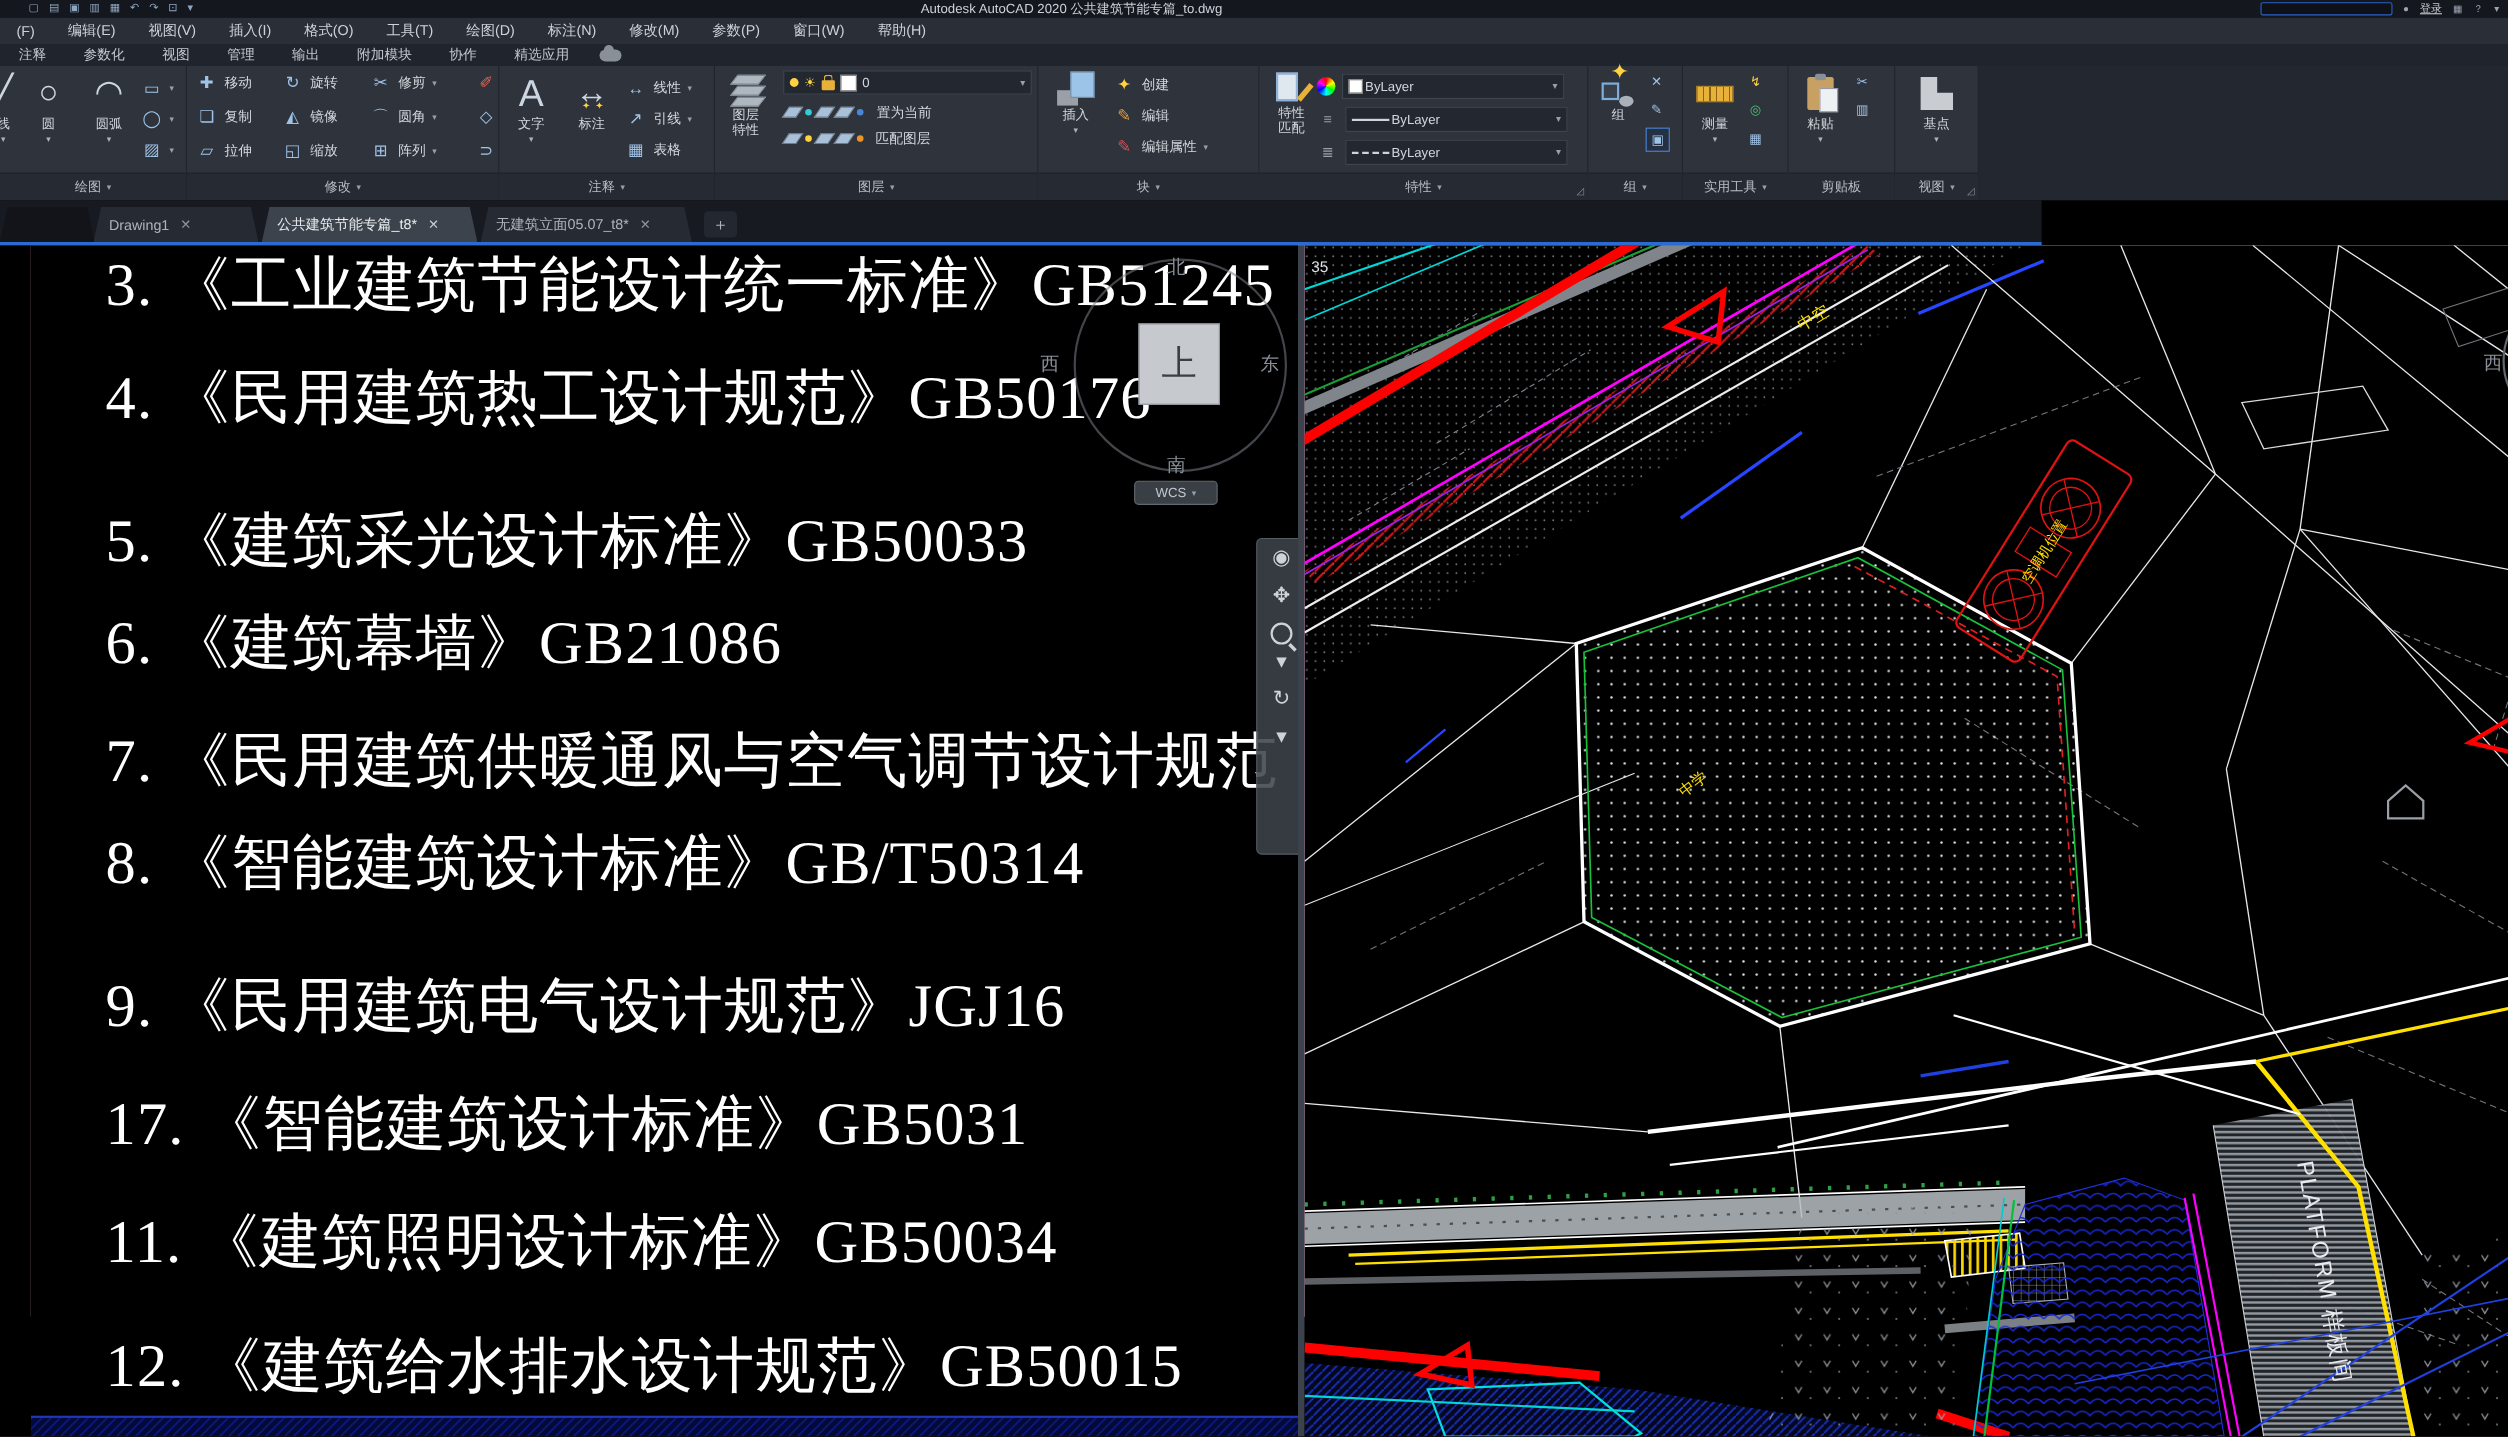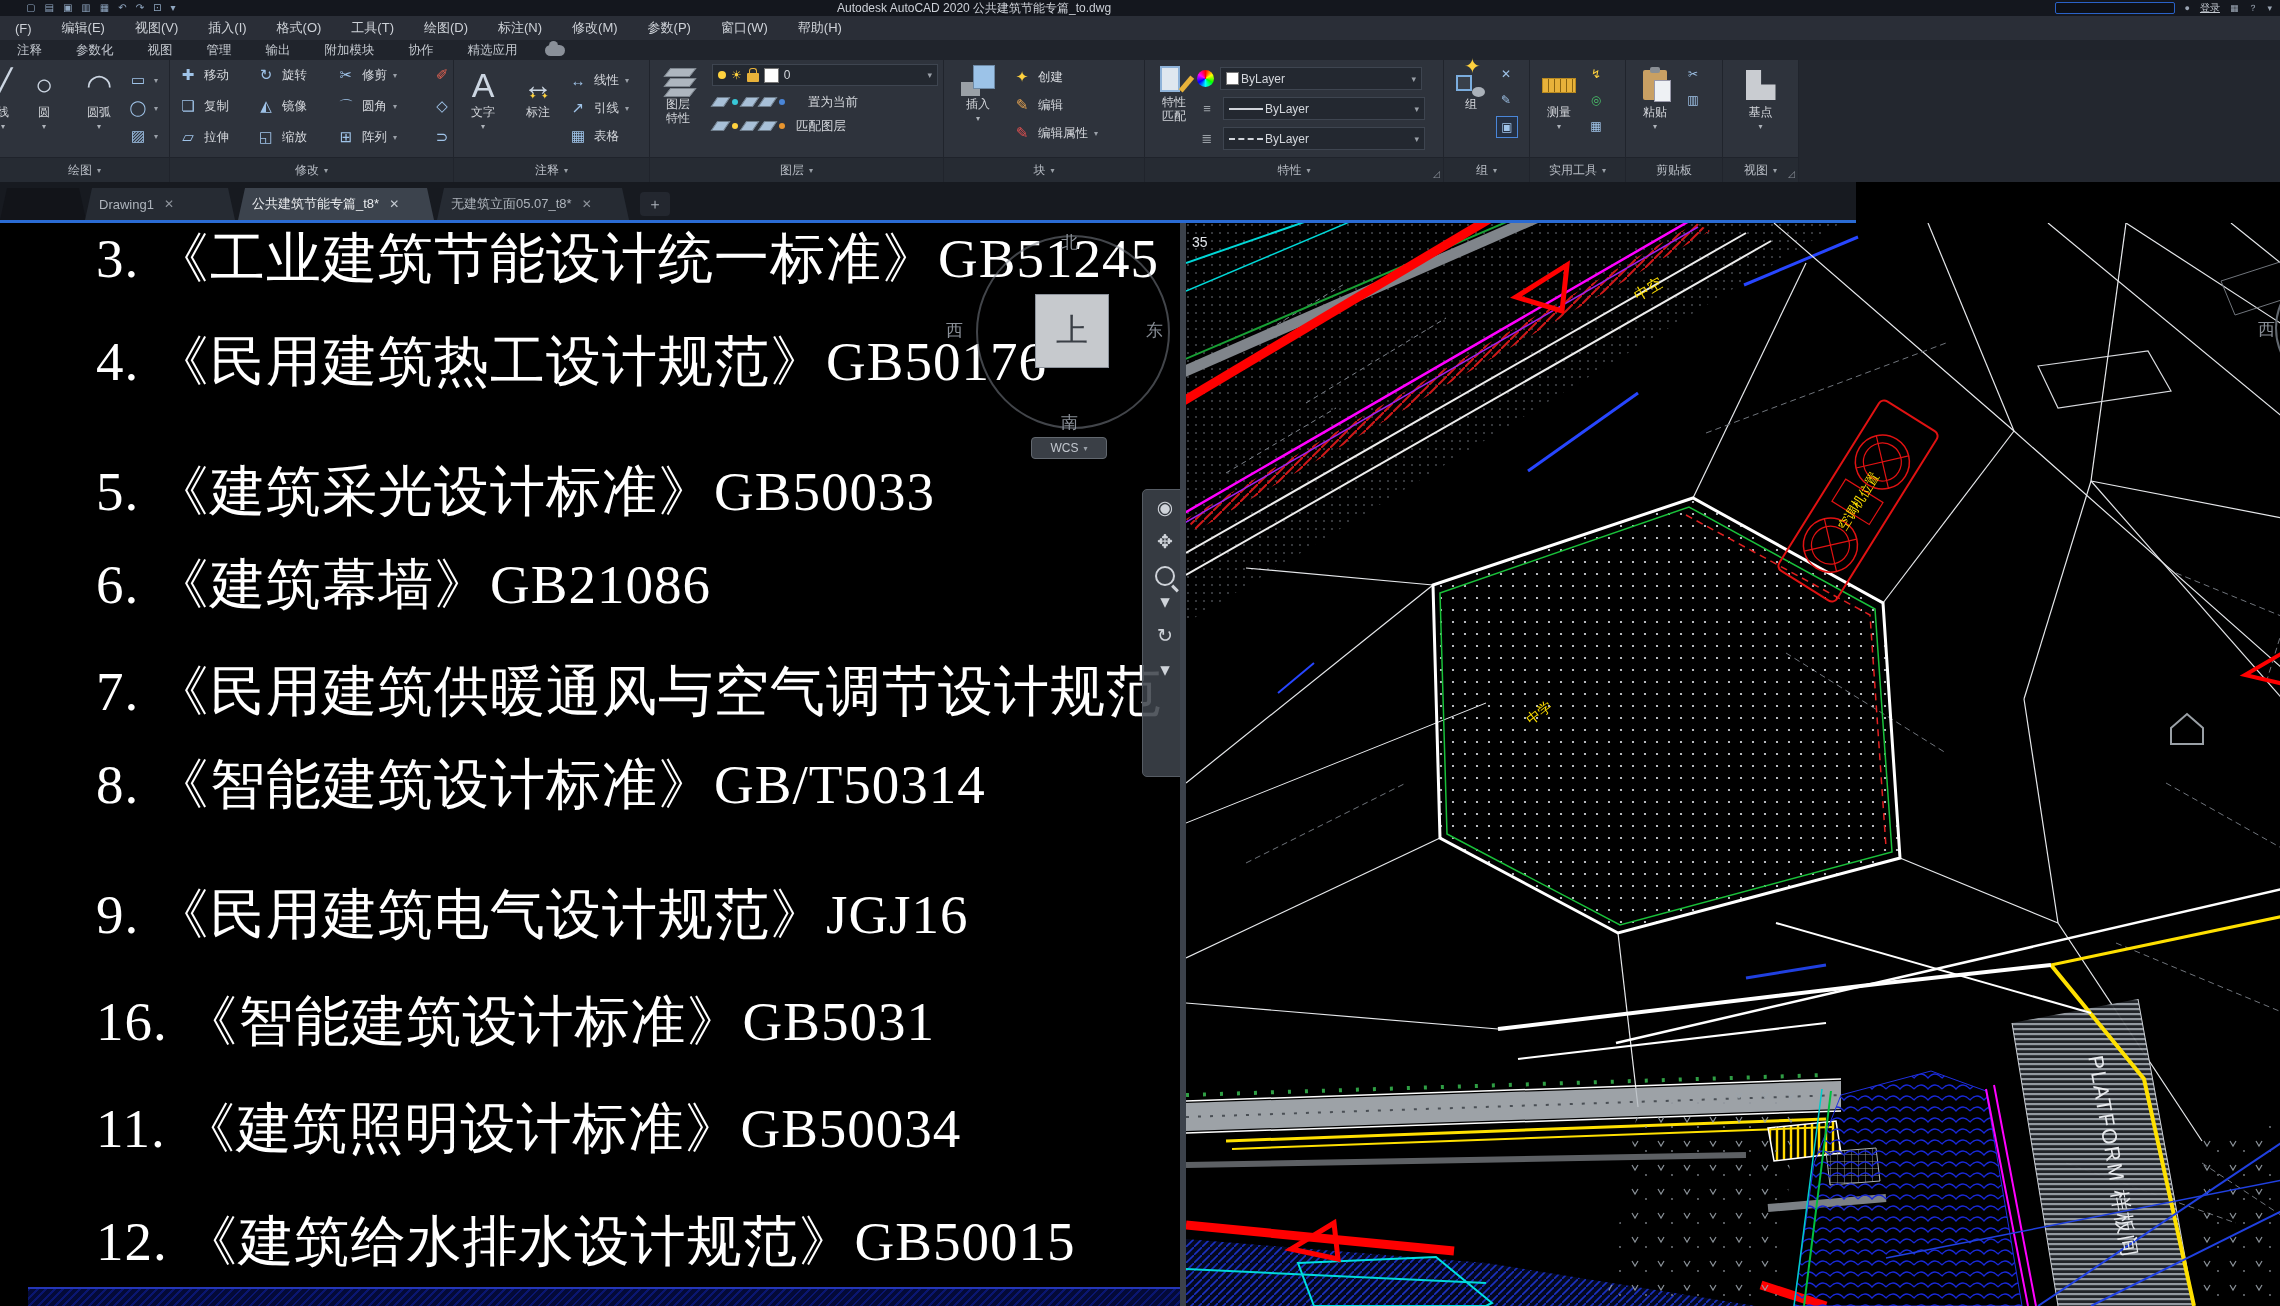--- a/index.html
+++ b/index.html
@@ -316,21 +316,21 @@
             <span class="swatch"></span>
             <span>0</span>
             <span class="dd">▾</span>
           </div>
           <div class="lrow">
             <span class="para-sm"></span>
               <span class="dot c" style="width:6px;height:6px"></span>
             <span class="para-sm"></span>
               <span class="para-sm"></span>
             <span class="dot b" style="width:6px;height:6px"></span>
-            <span style="margin-left:18px">置为当前</span>
+            <span style="margin-left:7px">置为当前</span>
           </div>
           <div class="lrow">
             <span class="para-sm"></span>
               <span class="dot y" style="width:6px;height:6px"></span>
             <span class="para-sm"></span>
               <span class="para-sm"></span>
             <span class="dot o" style="width:6px;height:6px"></span>
             <span style="margin-left:6px">匹配图层</span>
           </div>
         </div>
@@ -526,21 +526,21 @@
   <div class="canvas">
 
     <div class="vpleft">
       <div class="lv-item" style="top:4px">3. 《工业建筑节能设计统一标准》GB51245</div>
       <div class="lv-item" style="top:107px">4. 《民用建筑热工设计规范》GB50176</div>
       <div class="lv-item" style="top:237px">5. 《建筑采光设计标准》GB50033</div>
       <div class="lv-item" style="top:330px">6. 《建筑幕墙》GB21086</div>
       <div class="lv-item" style="top:437px">7. 《民用建筑供暖通风与空气调节设计规范</div>
       <div class="lv-item" style="top:530px">8. 《智能建筑设计标准》GB/T50314</div>
       <div class="lv-item" style="top:660px">9. 《民用建筑电气设计规范》JGJ16</div>
-      <div class="lv-item" style="top:767px">16. 《智能建筑设计标准》GB5031</div>
+      <div class="lv-item" style="top:767px">17. 《智能建筑设计标准》GB5031</div>
       <div class="lv-item" style="top:874px">11. 《建筑照明设计标准》GB50034</div>
       <div class="lv-item" style="top:987px">12. 《建筑给水排水设计规范》GB50015</div>
       <div class="bluestrip"></div>
 
       <div class="vc-ring"></div>
       <div class="vc-cube">上</div>
       <span class="vc-lab" style="left:918px;top:96px">西</span>
       <span class="vc-lab" style="left:1118px;top:96px">东</span>
       <span class="vc-lab" style="left:1033px;top:188px">南</span>
       <span class="vc-lab" style="left:1033px;top:8px">北</span>

